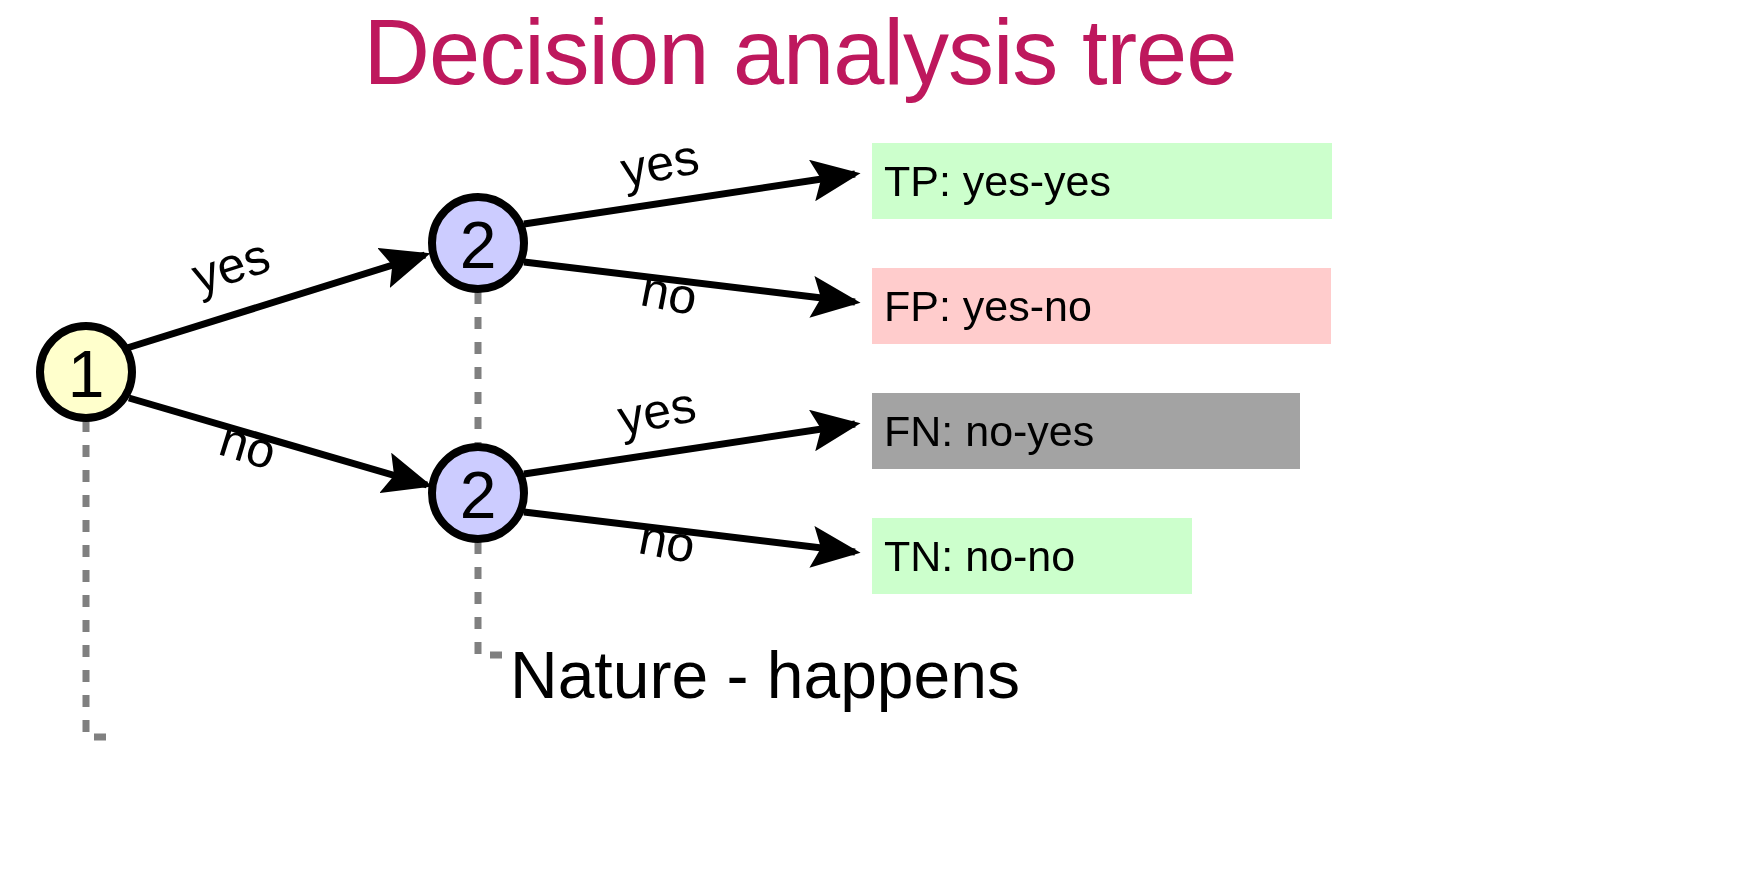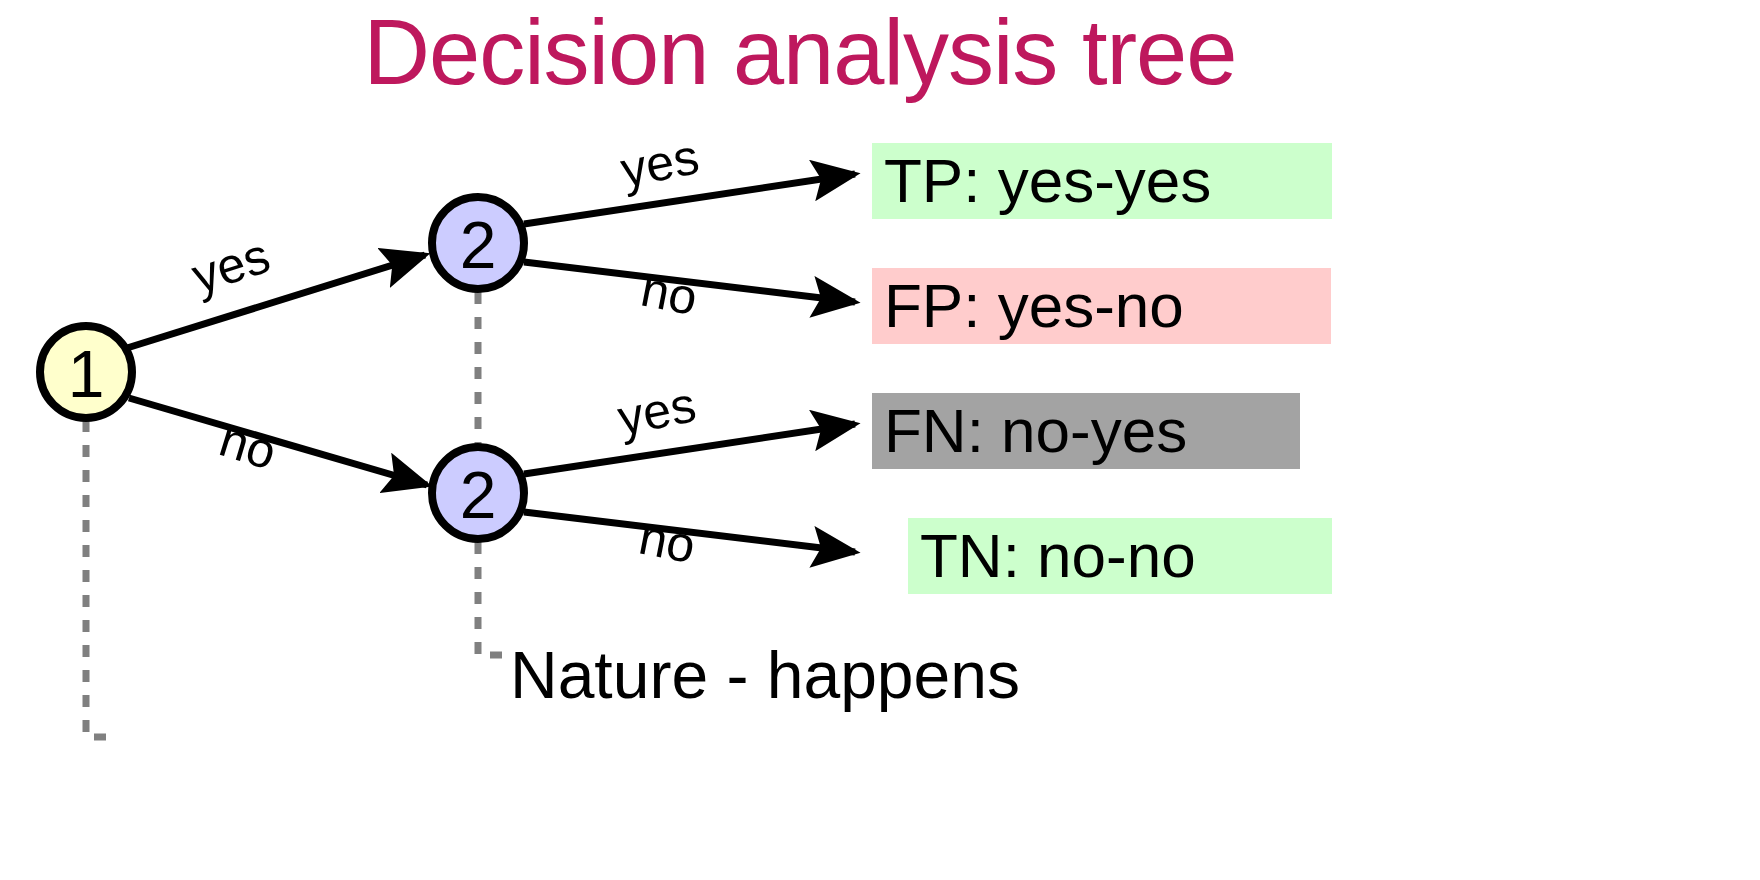--- a/index.html
+++ b/index.html
@@ -50,21 +50,21 @@
   }
   .edge-label {
     font-family: "Liberation Sans", sans-serif;
     font-size: 50px;
     fill: #000000;
     text-anchor: middle;
   }
   .outcome-box {
     position: absolute;
     font-family: "Liberation Sans", sans-serif;
-    font-size: 62px;
+    font-size: 43px;
     line-height: 76px;
     height: 76px;
     color: #000000;
     white-space: nowrap;
     padding: 0 10px 0 12px;
     box-sizing: border-box;
   }
   .annot-label {
     position: absolute;
     font-family: "Liberation Sans", sans-serif;
@@ -138,19 +138,19 @@
 
   <div class="outcome-box" style="left:872px; top:143px; width:460px; background:#ccffcc;">
     <span>TP: yes-yes</span>
   </div>
   <div class="outcome-box" style="left:872px; top:268px; width:459px; background:#ffcccc;">
     <span>FP: yes-no</span>
   </div>
   <div class="outcome-box" style="left:872px; top:393px; width:428px; background:#a3a3a3;">
     <span>FN: no-yes</span>
   </div>
-  <div class="outcome-box" style="left:872px; top:518px; width:424px; background:#ccffcc;margin-left:36px;">
+  <div class="outcome-box" style="left:872px; top:518px; width:320px; background:#ccffcc;">
     <span>TN: no-no</span>
   </div>
 
   <div class="annot-label" style="left:510px; top:618px;">Nature - happens</div>
 
 </div>
 
 </body></html>

